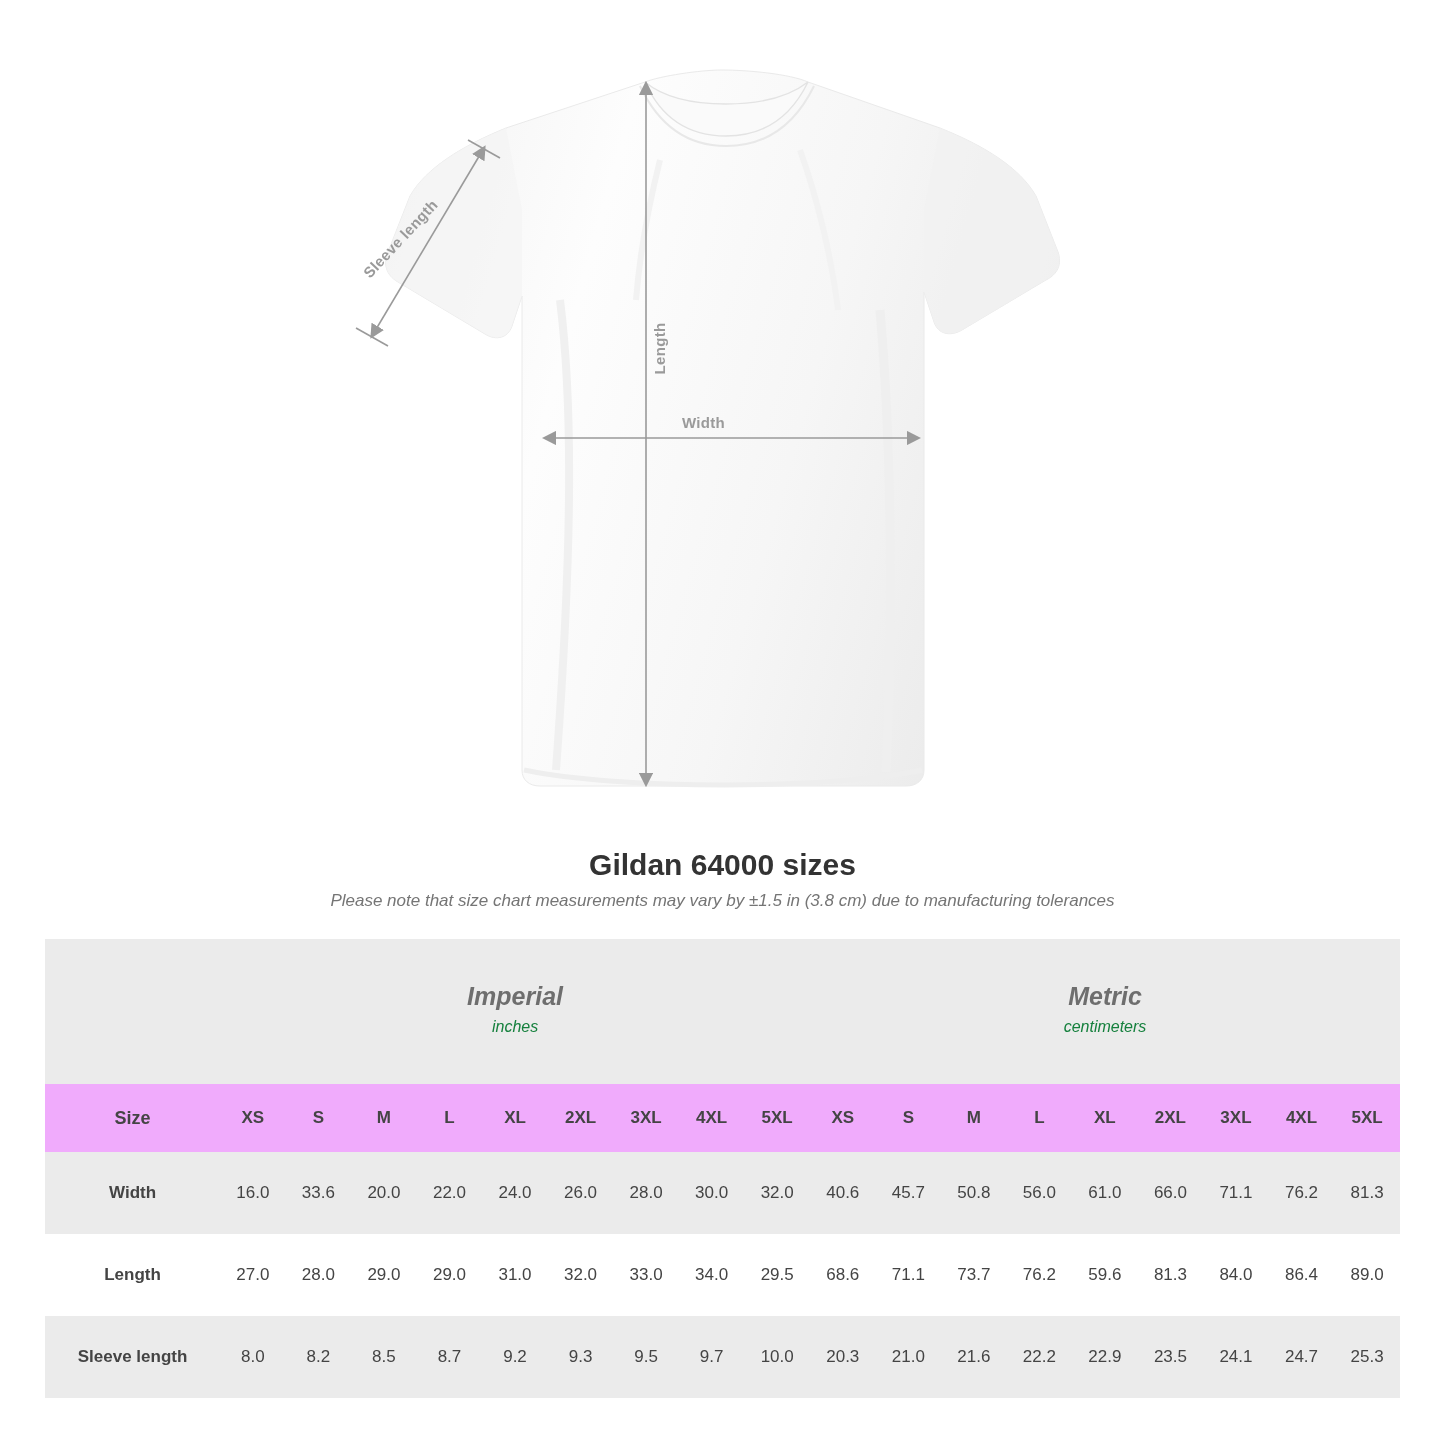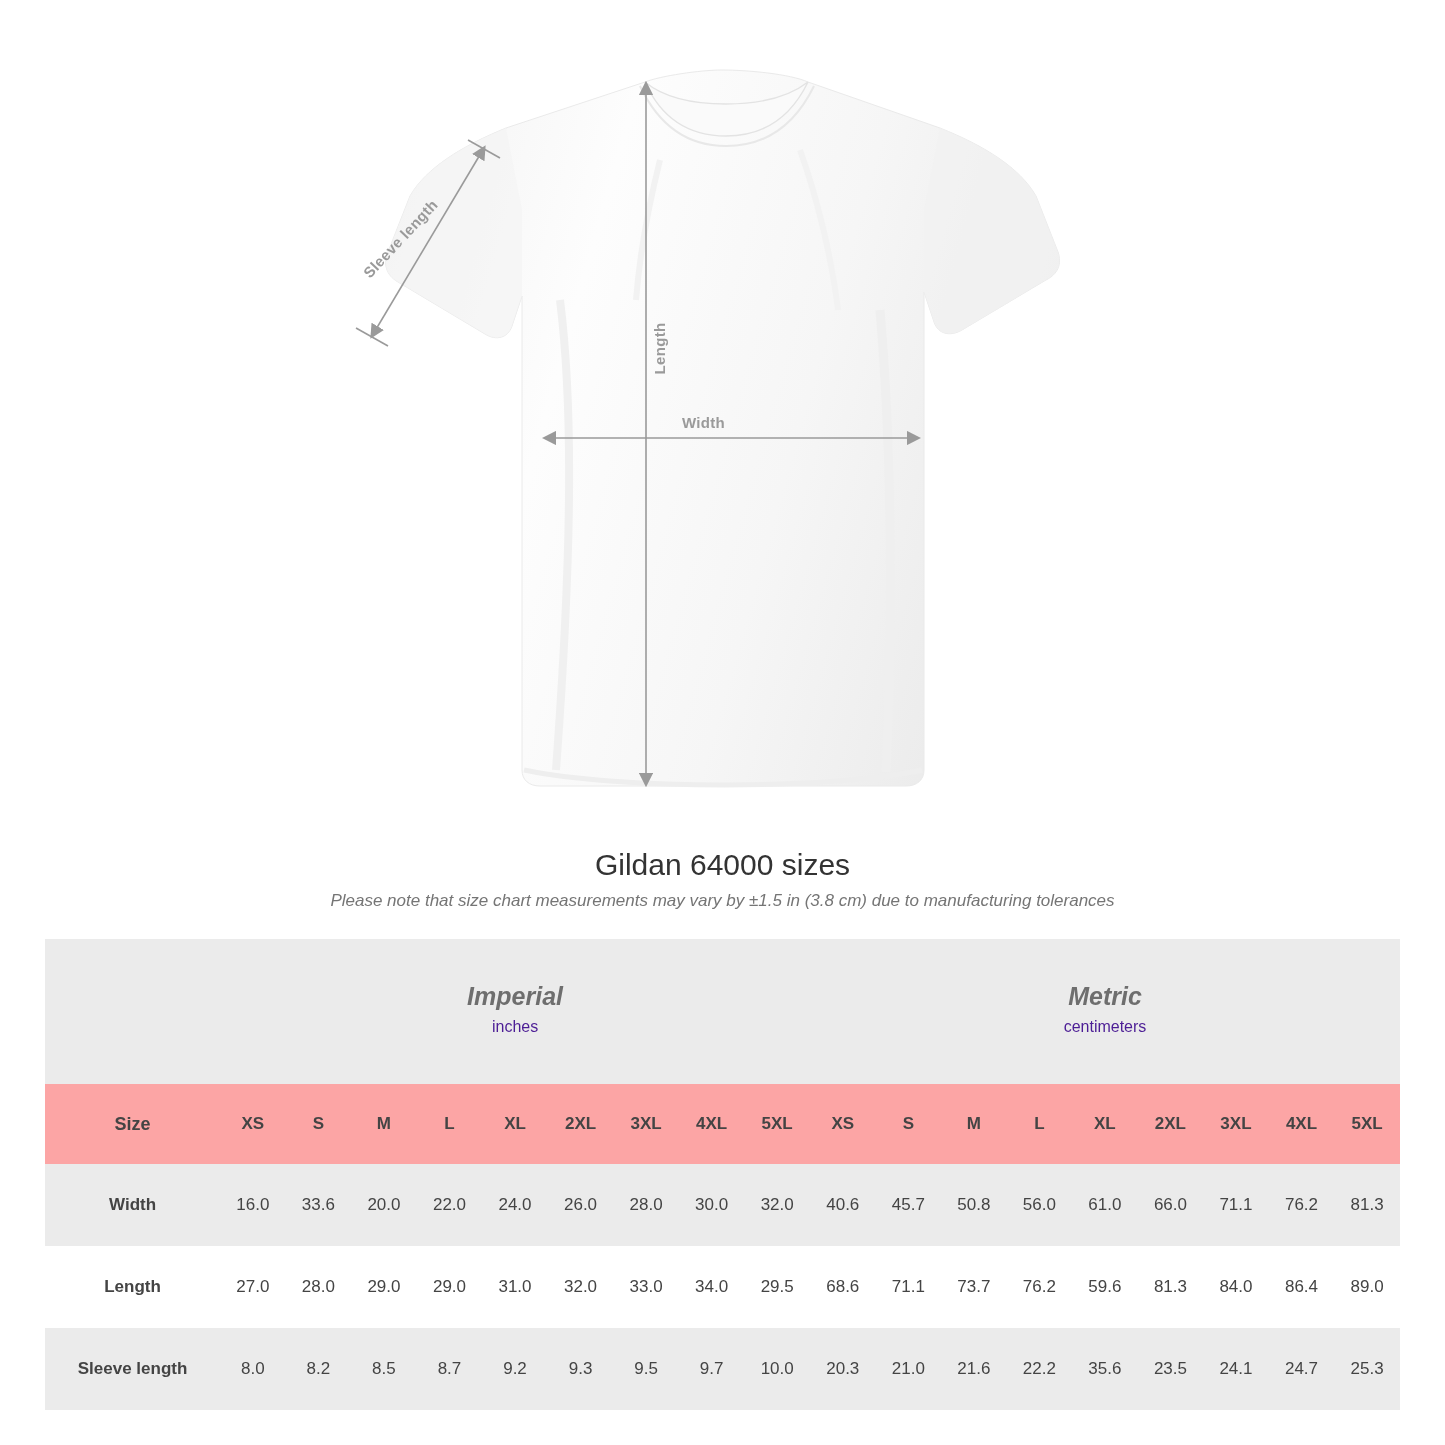--- a/index.html
+++ b/index.html
@@ -52,21 +52,21 @@
     top: 414px;
   }
 
   
   .title-block {
     text-align: center;
     margin-top: 18px;
   }
   .chart-title {
     font-size: 30px;
-    font-weight: normal;
+    font-weight: bold;
     color: #333333;
     margin: 9px;
   }
   .chart-note {
     font-size: 17px;
     font-style: italic;
     color: #757575;
     margin: 3px 0 0 0;
   }
 
@@ -93,26 +93,27 @@
   }
   .unit-name {
     font-size: 25px;
     font-weight: bold;
     font-style: italic;
     color: #6e6e6e;
     line-height: 1.25;
   }
   .unit-sub {
     font-size: 16px;
-    color: #4c1d95;
+    font-style: italic;
+    color: #15803d;
     line-height: 1.9;
   }
   .size-head-row td {
-    height: 80px;
-    background: #fca5a5;
+    height: 68px;
+    background: #f0abfc;
     font-weight: bold;
     font-size: 18px;
     color: #3d3d3d;
     vertical-align: middle;
   }
   .size-head-row td.rowlabel {
     font-size: 18px;
   }
   .data-row td {
     height: 82px;
@@ -332,21 +333,21 @@
         <td>8.7</td>
         <td>9.2</td>
         <td>9.3</td>
         <td>9.5</td>
         <td>9.7</td>
         <td>10.0</td>
         <td>20.3</td>
         <td>21.0</td>
         <td>21.6</td>
         <td>22.2</td>
-        <td>35.6</td>
+        <td>22.9</td>
         <td>23.5</td>
         <td>24.1</td>
         <td>24.7</td>
         <td>25.3</td>
       </tr>
     </tbody>
   </table>
 </div>
 
 </body></html>

